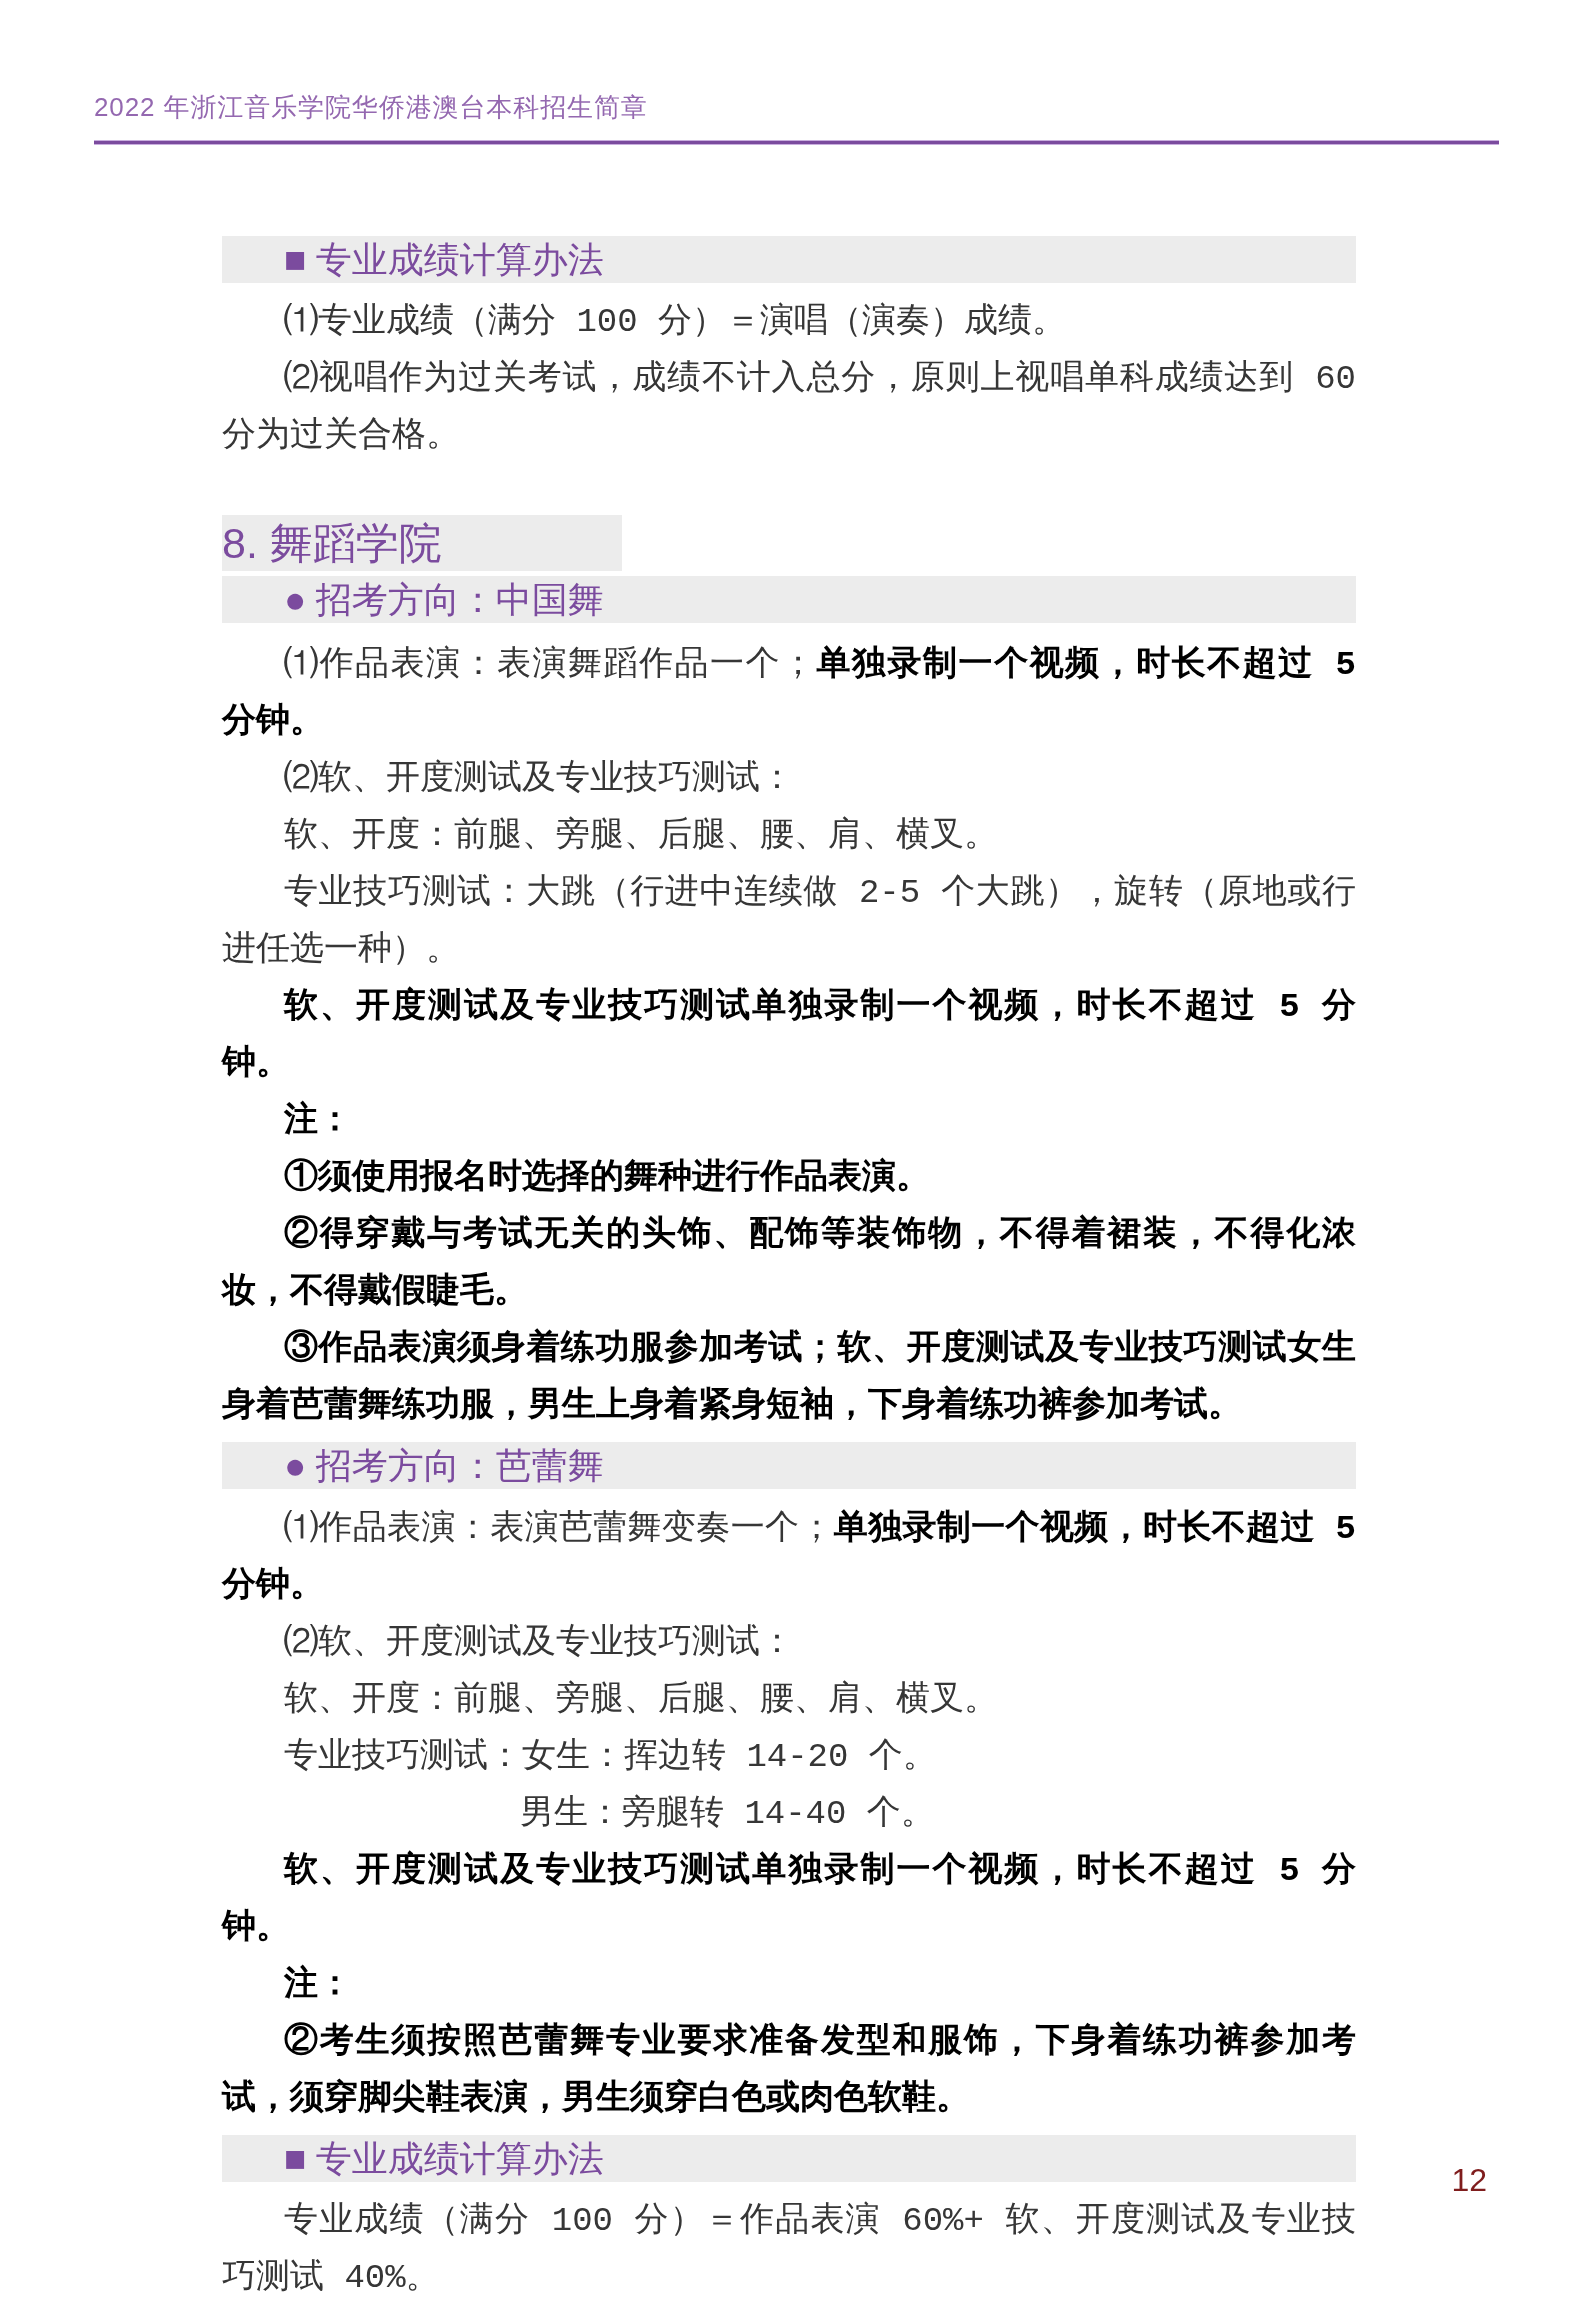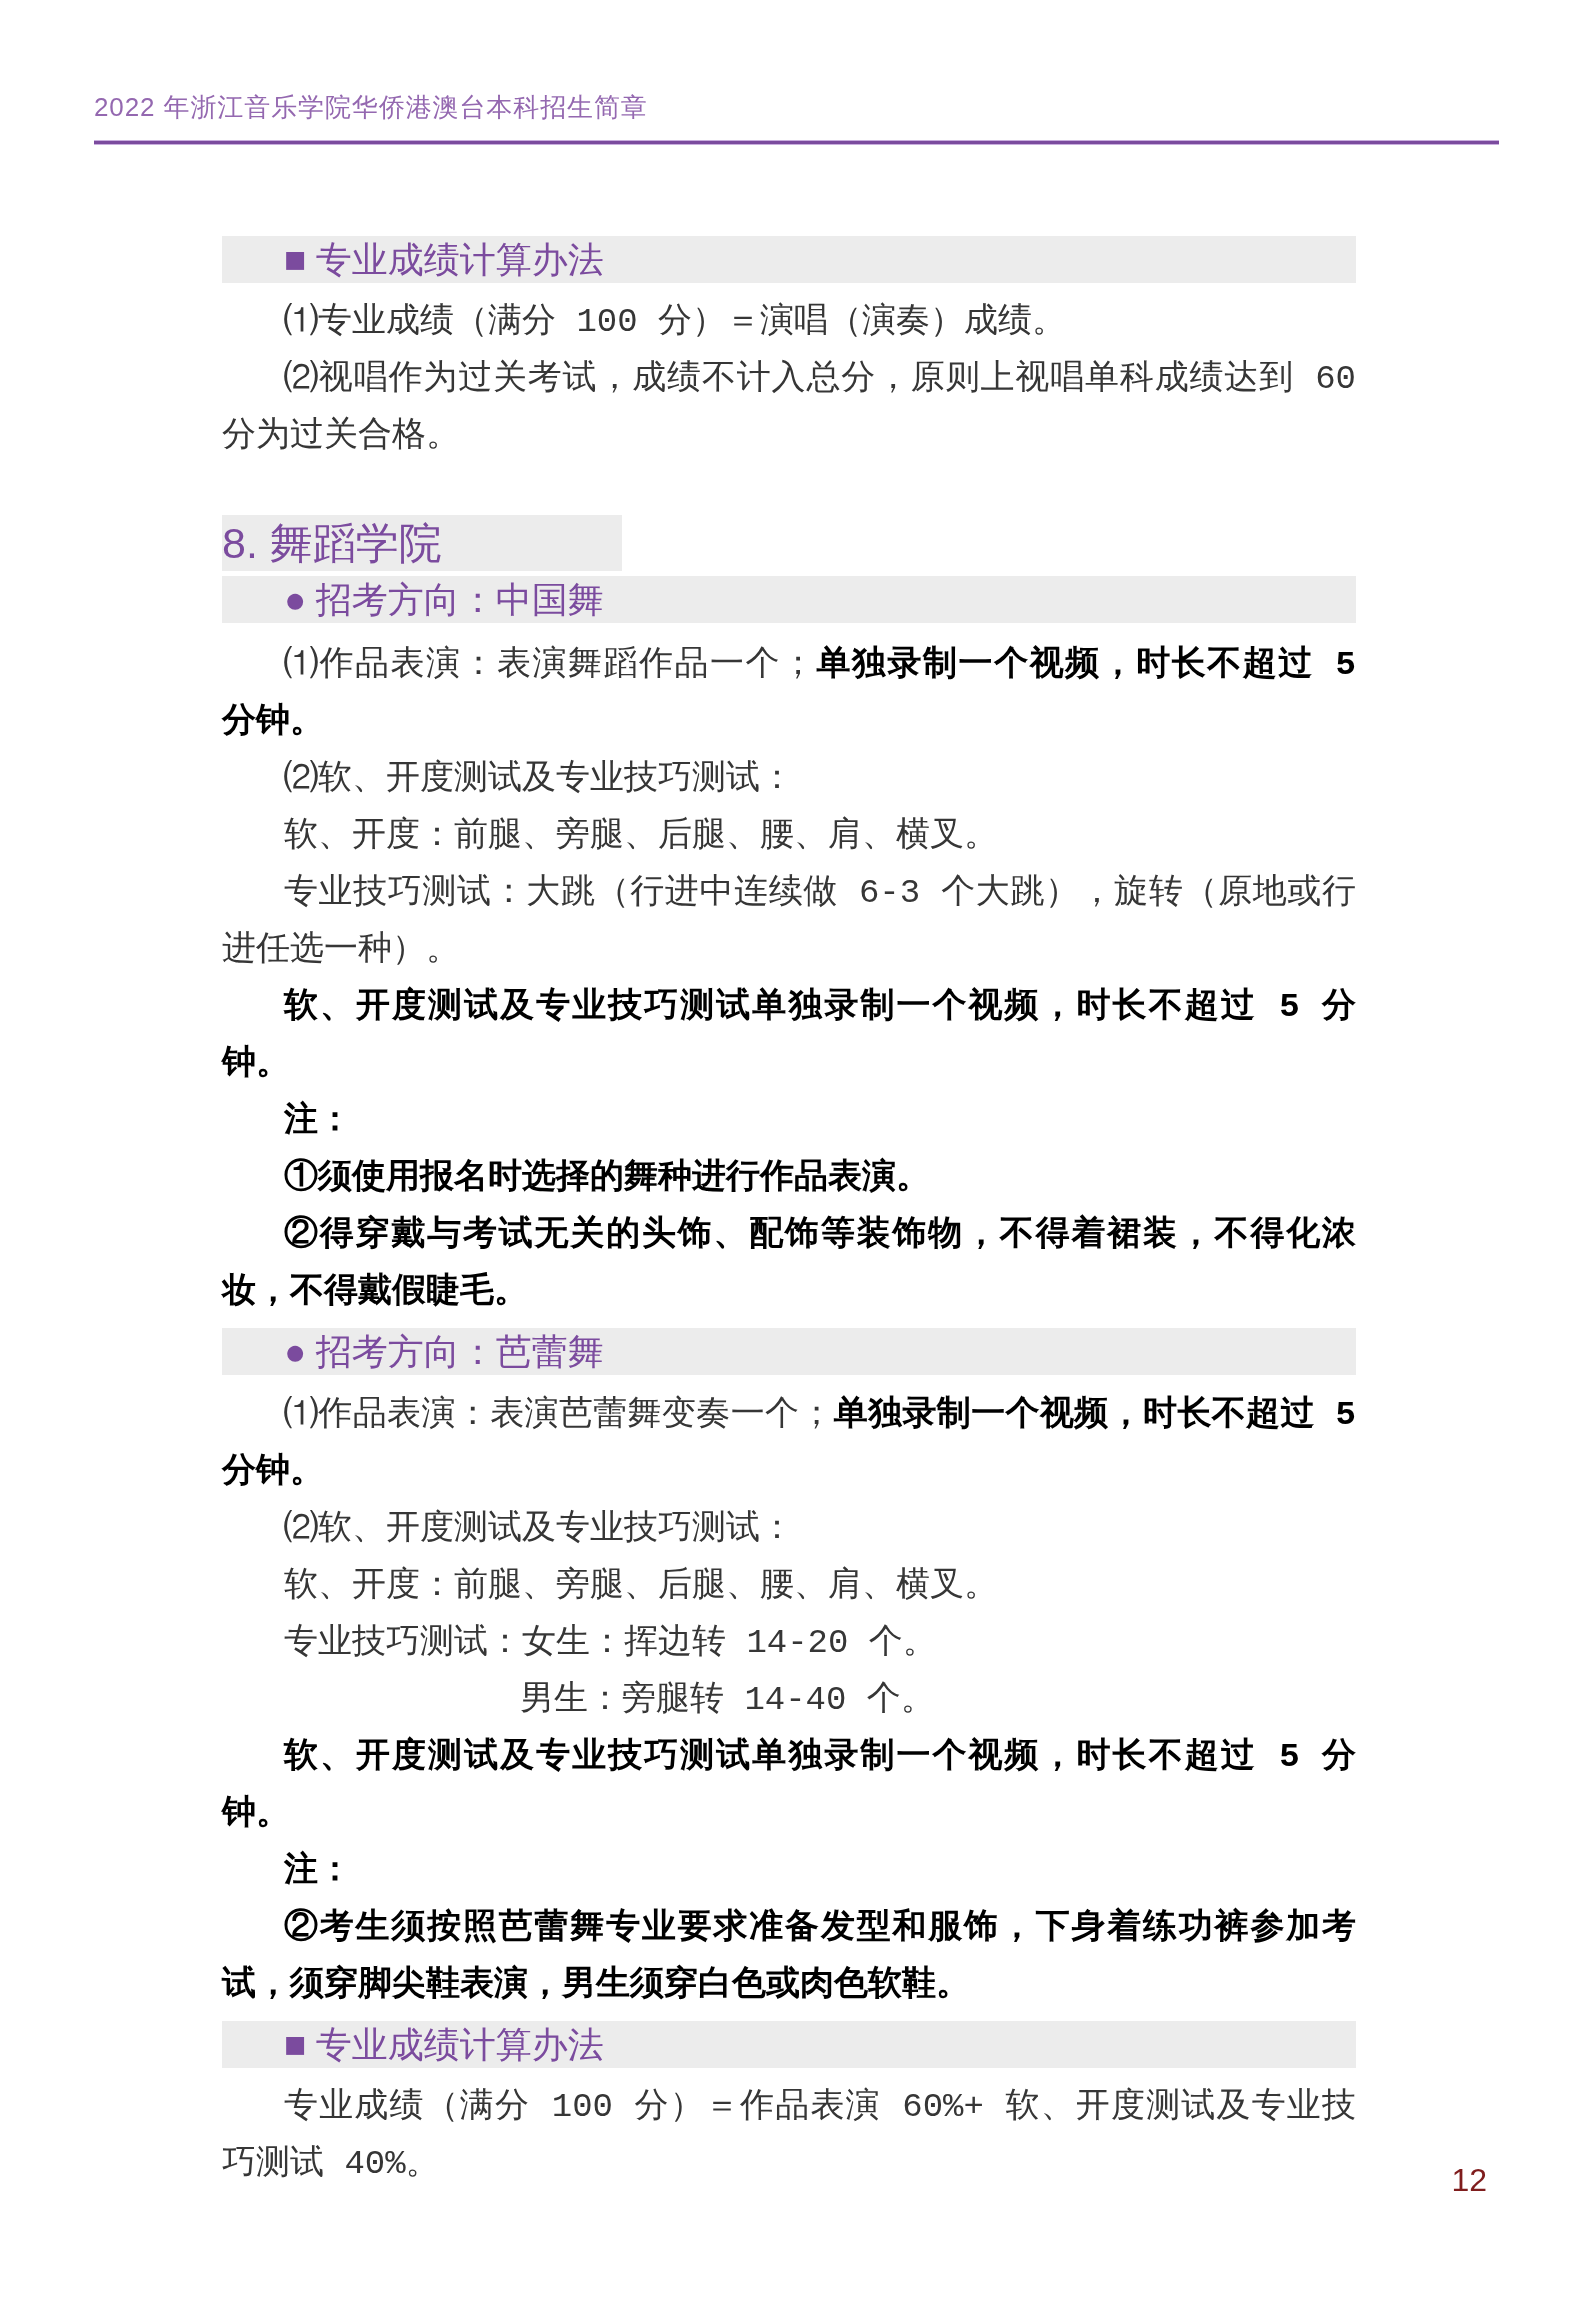--- a/index.html
+++ b/index.html
@@ -70,25 +70,26 @@
     <span>8. 舞蹈学院</span>
   </div>
 
   <div class="bar bar-circle-1">
     <span class="marker">●</span>
     <span>招考方向：中国舞</span>
   </div>
   <p class="block-start"><span>⑴作品表演：表演舞蹈作品一个；</span><span class="b">单独录制一个视频，时长不超过 5 分钟。</span></p>
   <p>⑵软、开度测试及专业技巧测试：</p>
   <p>软、开度：前腿、旁腿、后腿、腰、肩、横叉。</p>
-  <p>专业技巧测试：大跳（行进中连续做 6-3 个大跳），旋转（原地或行进任选一种）。</p>
+  <p>专业技巧测试：大跳（行进中连续做 2-5 个大跳），旋转（原地或行进任选一种）。</p>
   <p class="bold-para">软、开度测试及专业技巧测试单独录制一个视频，时长不超过 5 分钟。</p>
   <p class="bold-para">注：</p>
   <p class="bold-para">①须使用报名时选择的舞种进行作品表演。</p>
   <p class="bold-para">②得穿戴与考试无关的头饰、配饰等装饰物，不得着裙装，不得化浓妆，不得戴假睫毛。</p>
+  <p class="bold-para">③作品表演须身着练功服参加考试；软、开度测试及专业技巧测试女生身着芭蕾舞练功服，男生上身着紧身短袖，下身着练功裤参加考试。</p>
 
   <div class="bar bar-circle-2">
     <span class="marker">●</span>
     <span>招考方向：芭蕾舞</span>
   </div>
   <p class="first-para"><span>⑴作品表演：表演芭蕾舞变奏一个；</span><span class="b">单独录制一个视频，时长不超过 5 分钟。</span></p>
   <p>⑵软、开度测试及专业技巧测试：</p>
   <p>软、开度：前腿、旁腿、后腿、腰、肩、横叉。</p>
   <p>专业技巧测试：女生：挥边转 14-20 个。</p>
   <p class="indent-deep">男生：旁腿转 14-40 个。</p>

